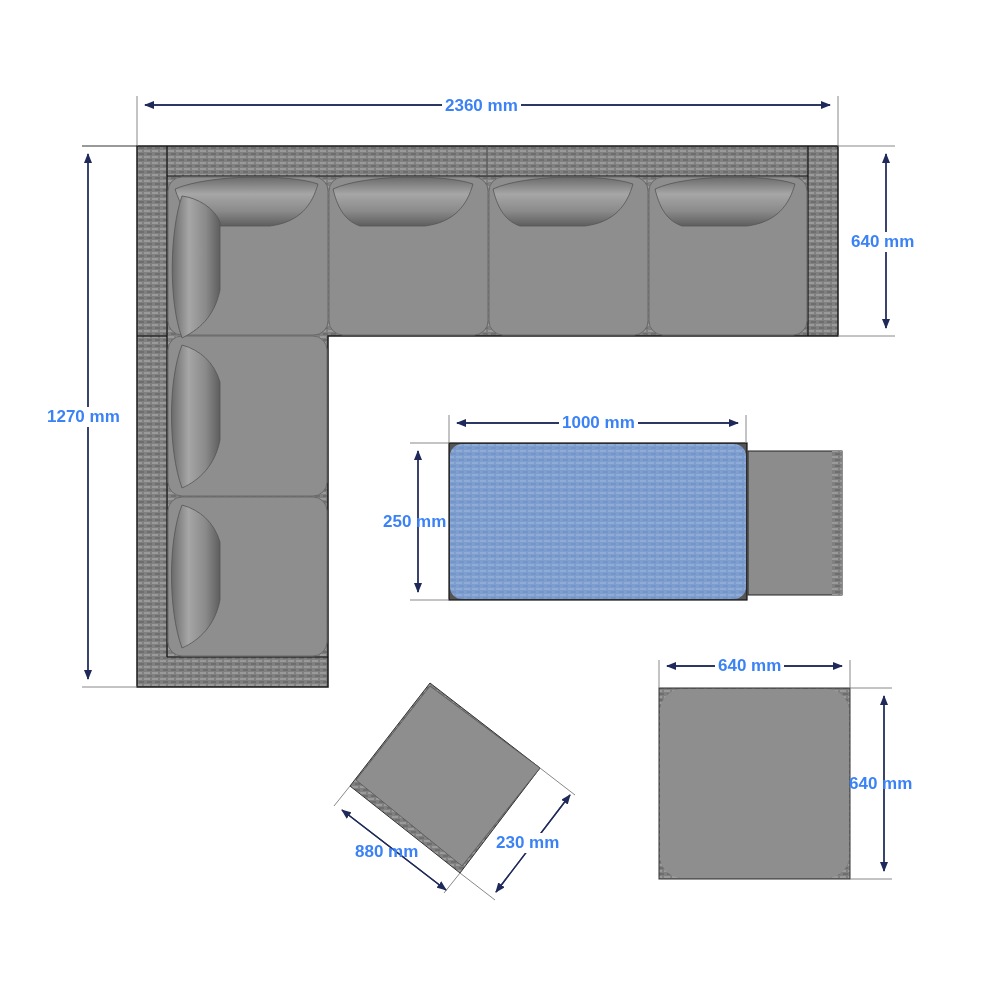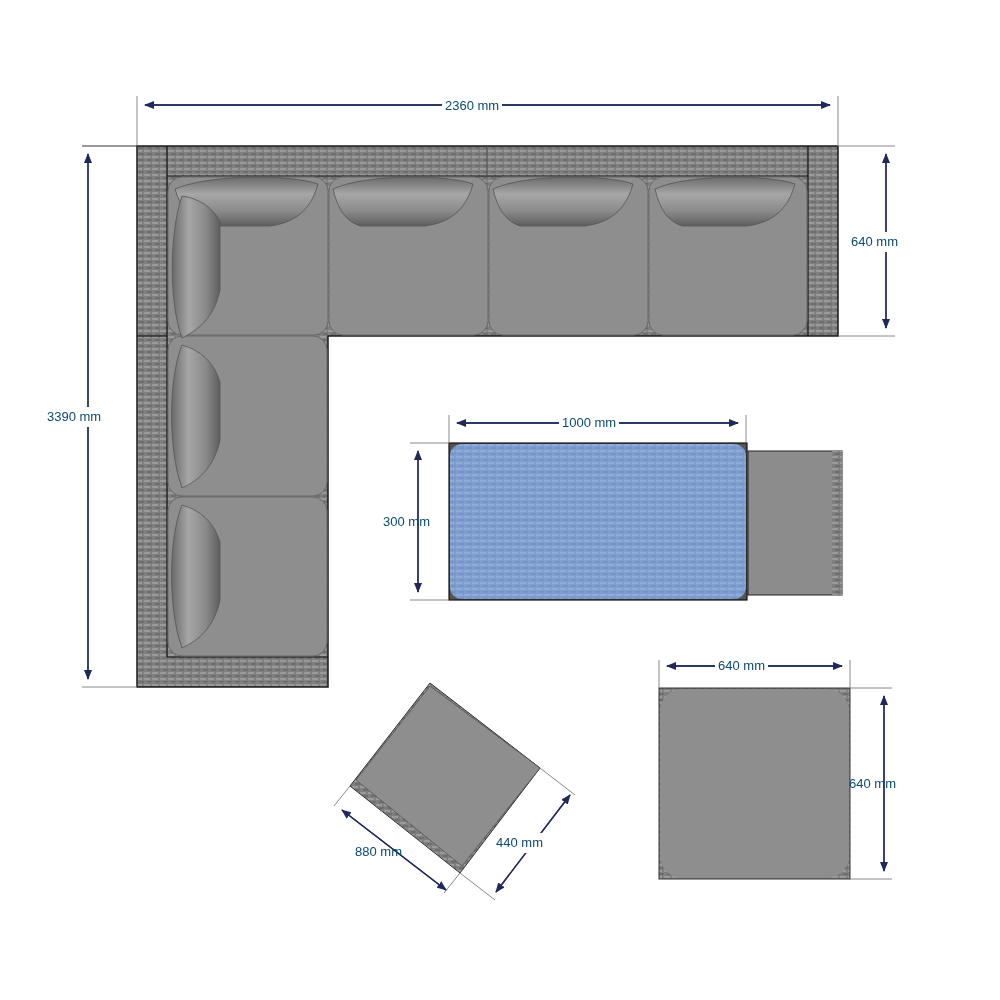--- a/index.html
+++ b/index.html
@@ -1,18 +1,18 @@
 <!DOCTYPE html>
 <html><head>
 <meta charset="utf-8">
 <style>
   html, body { margin:0; padding:0; background:#ffffff; }
   body { width:1000px; height:1000px; position:relative; overflow:hidden; font-family:"Liberation Sans", sans-serif; }
   #stage { position:absolute; left:0; top:0; width:1000px; height:1000px; }
-  .lbl { position:absolute; font-family:"Liberation Sans", sans-serif; font-weight:normal; font-size:13px; color:#0c4a6e; background:#fff; padding:0 3px; line-height:20px; white-space:nowrap; }
+  .lbl { position:absolute; font-family:"Liberation Sans", sans-serif; font-weight:bold; font-size:17px; color:#3b82f6; background:#fff; padding:0 3px; line-height:20px; white-space:nowrap; }
 </style>
 </head>
 <body>
 
 <div id="stage">
   <svg width="1000" height="1000" viewBox="0 0 1000 1000" xmlns="http://www.w3.org/2000/svg">
     <defs>
       <pattern id="weave" width="8" height="6" patternUnits="userSpaceOnUse">
         <rect width="8" height="6" fill="#808080"></rect>
         <rect x="0" y="0" width="6" height="2" fill="#9a9a9a"></rect>
@@ -141,20 +141,20 @@
       <line x1="850" y1="688" x2="892" y2="688" stroke="#888" stroke-width="1"></line>
       <line x1="850" y1="879" x2="892" y2="879" stroke="#888" stroke-width="1"></line>
       <line x1="884" y1="696" x2="884" y2="871" stroke="#1f2a5a" stroke-width="1.3" marker-end="url(#arr)"></line>
       <line x1="884" y1="871" x2="884" y2="696" stroke="#1f2a5a" stroke-width="1.3" marker-end="url(#arr)"></line>
     </g>
   </svg>
 
   
   <div class="lbl" style="left:442px;top:96px;">2360 mm</div>
   <div class="lbl" style="left:848px;top:232px;">640 mm</div>
-  <div class="lbl" style="left:44px;top:407px;">3390 mm</div>
+  <div class="lbl" style="left:44px;top:407px;">1270 mm</div>
   <div class="lbl" style="left:559px;top:413px;">1000 mm</div>
-  <div class="lbl" style="left:380px;top:512px;background:transparent;">300 mm</div>
+  <div class="lbl" style="left:380px;top:512px;background:transparent;">250 mm</div>
   <div class="lbl" style="left:352px;top:842px;background:transparent;">880 mm</div>
-  <div class="lbl" style="left:493px;top:833px;">440 mm</div>
+  <div class="lbl" style="left:493px;top:833px;">230 mm</div>
   <div class="lbl" style="left:715px;top:656px;">640 mm</div>
   <div class="lbl" style="left:846px;top:774px;background:transparent;">640 mm</div>
 </div>
 
 </body></html>

